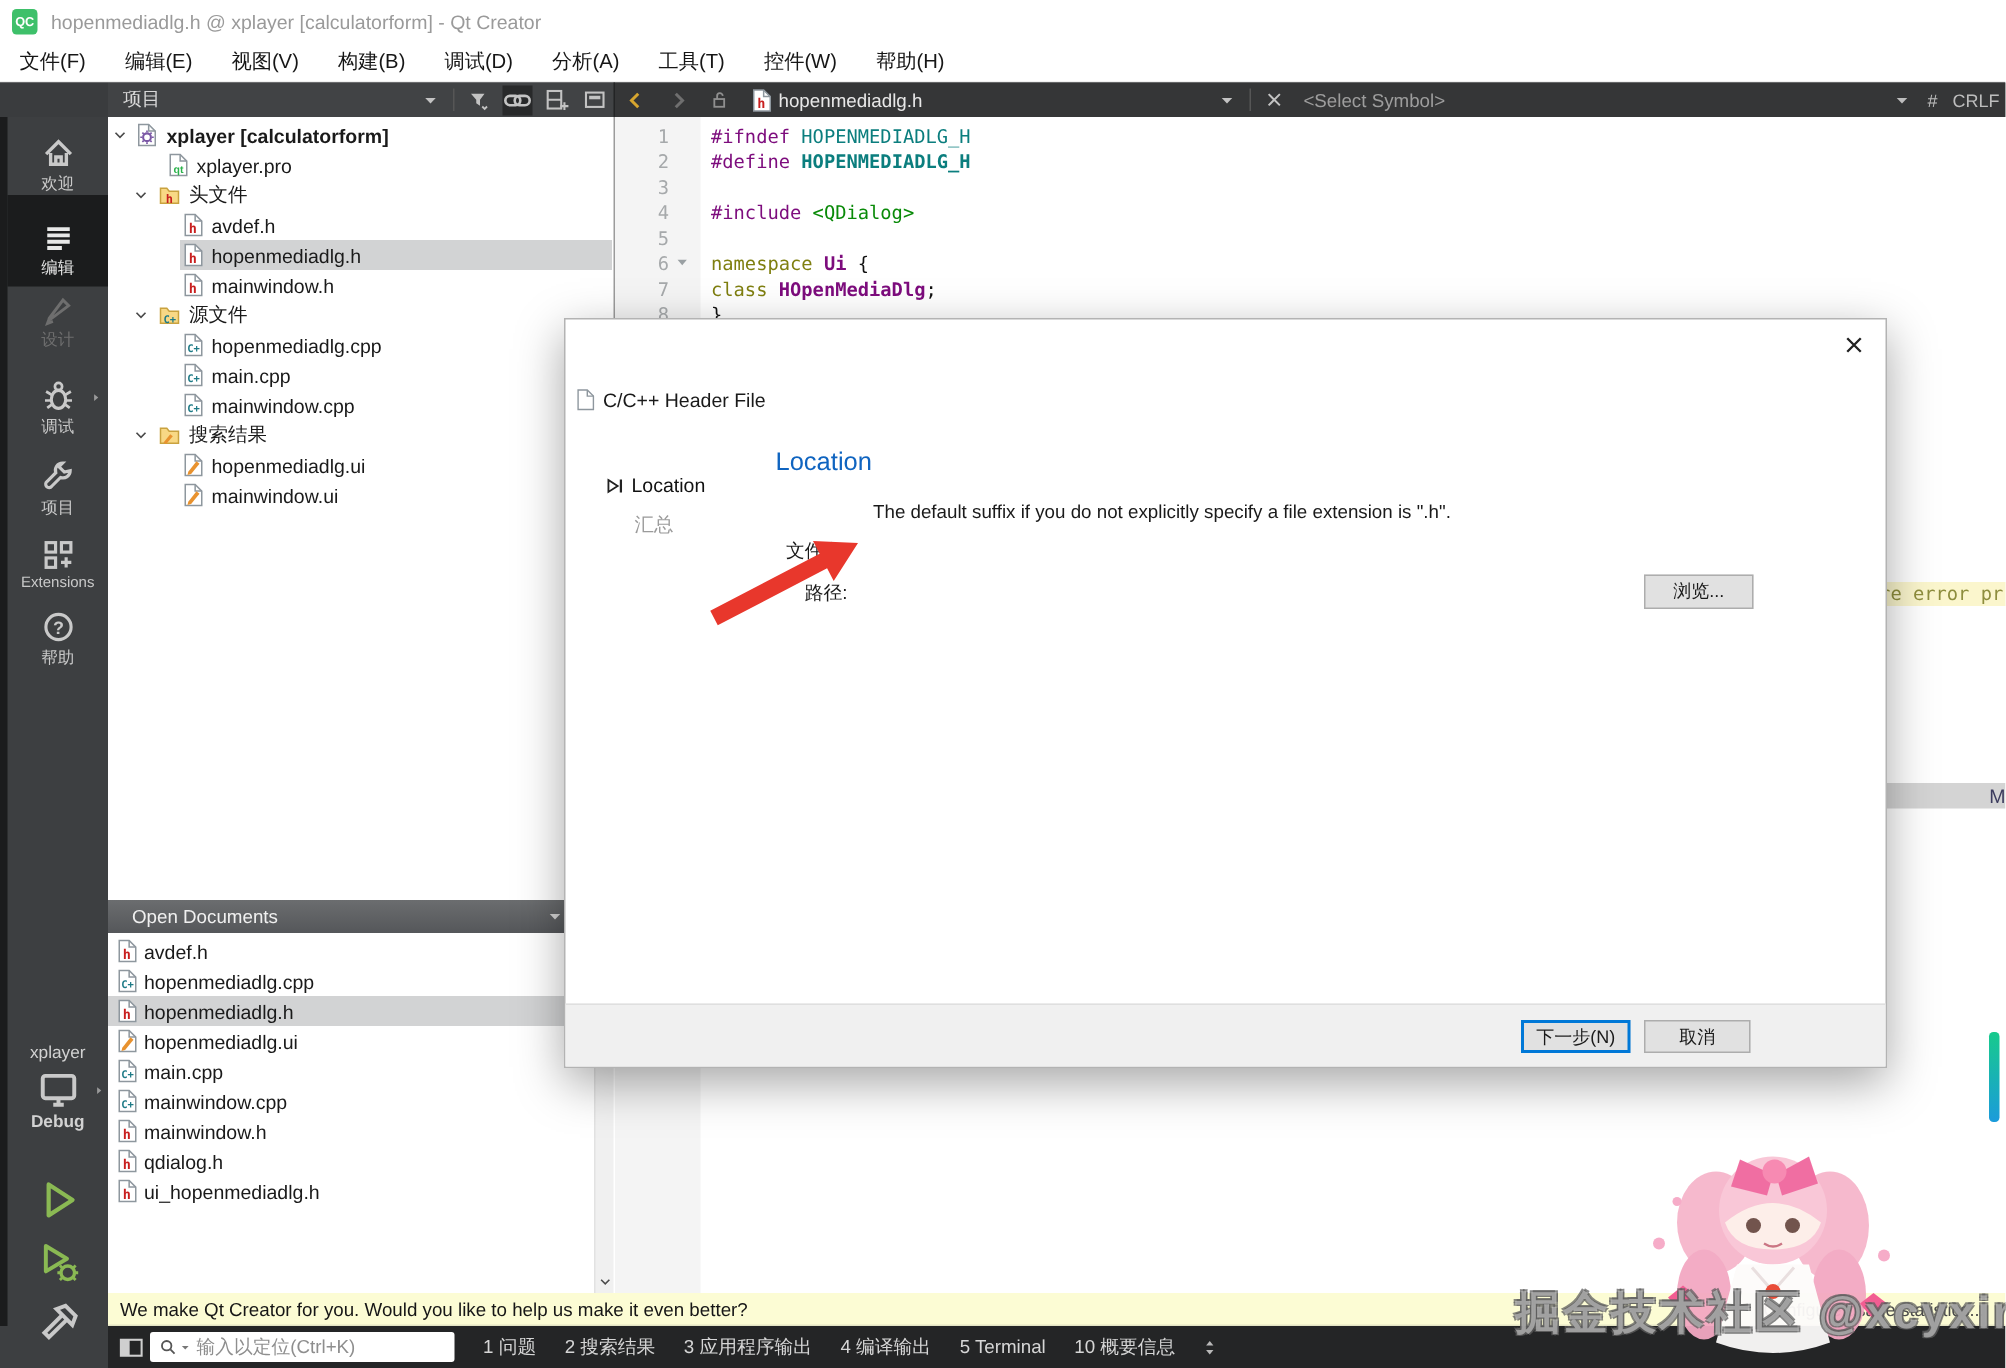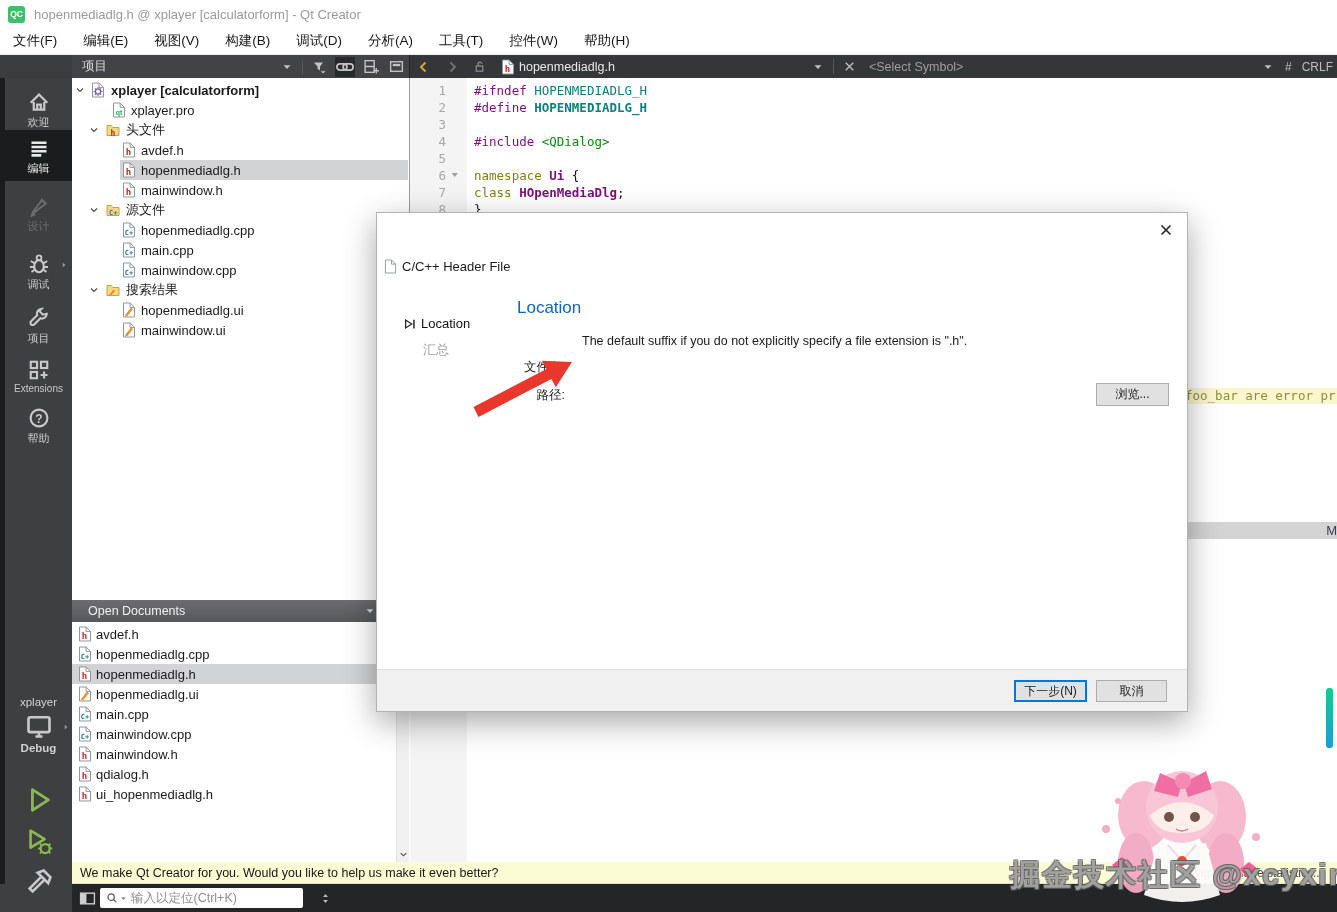--- a/index.html
+++ b/index.html
@@ -60,21 +60,21 @@
   .lnum{position:absolute;left:0;width:36px;text-align:right;color:#a6a9ab;}
   .fold{position:absolute;left:40px;top:3px;color:#9aa0a3;}
   .code-text{position:absolute;left:64px;}
   .c-pp{color:#7d0c7d;} .c-macro{color:#0b7e7e;} .c-macro-b{color:#0b7e7e;font-weight:bold;}
   .c-inc{color:#098a08;} .c-kw{color:#7f7f10;} .c-type{color:#7d0c7d;font-weight:bold;} .c-plain{color:#111;}
   #annotation{left:1183px;top:388px;height:16px;background:#fbf6cd;color:#8e8e3e;
       font-family:"DejaVu Sans Mono","Liberation Mono",monospace;font-size:12.5px;line-height:16px;padding:0 2px;white-space:nowrap;}
   #overview-band{left:1180px;top:522px;width:157px;height:17px;background:#d4d4d4;color:#3c3c5e;font-size:13px;line-height:17px;text-align:right;}
   #teal-bar{left:1326px;top:688px;width:7px;height:60px;border-radius:3px;background:linear-gradient(#17ca8c,#1b9bdb);}
   
-  #dialog{left:376px;top:212px;width:812px;height:500px;background:#fff;border:1px solid #b3b3b3;
+  #dialog{left:376px;top:212px;width:882px;height:500px;background:#fff;border:1px solid #b3b3b3;
           box-shadow:0 10px 30px rgba(0,0,0,.35);box-sizing:border-box;}
   #dlg-close{position:absolute;right:12px;top:8px;color:#222;}
   #dlg-title-row{position:absolute;left:7px;top:46px;display:flex;align-items:center;font-size:13px;color:#1a1a1a;gap:5px;}
   #dlg-step-cur{position:absolute;left:26px;top:103px;display:flex;align-items:center;gap:4px;font-size:13px;color:#111;}
   #dlg-step-next{position:absolute;left:46px;top:128px;font-size:13px;color:#9b9b9b;}
   #dlg-heading{position:absolute;left:140px;top:85px;font-size:17px;color:#0f64c0;}
   #dlg-note{position:absolute;left:205px;top:121px;font-size:12.5px;color:#1a1a1a;}
   .dlg-label{position:absolute;font-size:12.5px;color:#1a1a1a;text-align:right;width:60px;}
   #dlg-filename{position:absolute;left:195px;top:142px;width:595px;height:21px;border:1px solid #0078d7;
       font-size:13px;display:flex;align-items:center;padding-left:4px;}
@@ -208,21 +208,21 @@
     </div>
   </div>
 </div>
 
 <div id="sidebar" class="abs">
     <div class="mode " style="top: 6px; padding-top: 6px; padding-bottom: 5px;"><span class="ico" style="width: 24px; height: 24px;">
         <svg viewBox="0 0 16 16" width="100%" height="100%">
           <path d="M2.5 8.5L8 3l5.5 5.5M4.5 8v5h7V8M6.8 13V9.8h2.4V13" fill="none" stroke="currentColor" stroke-width="1.5"></path>
         </svg>
       </span><span class="mlabel">欢迎</span></div>
-    <div class="mode selected" style="top: 52px; padding-top: 6px; padding-bottom: 5px;"><span class="ico" style="width: 24px; height: 24px;">
+    <div class="mode selected" style="top: 52px; padding-top: 16px; padding-bottom: 5px;"><span class="ico" style="width: 24px; height: 24px;">
         <svg viewBox="0 0 16 16" width="100%" height="100%">
           <path d="M3 4.5h10M3 7.3h10M3 10.1h10M3 12.9h6.5" stroke="currentColor" stroke-width="1.7" fill="none"></path>
         </svg>
       </span><span class="mlabel">编辑</span></div>
     <div class="mode disabled" style="top: 110px; padding-top: 6px; padding-bottom: 5px;"><span class="ico" style="width: 24px; height: 24px;">
         <svg viewBox="0 0 16 16" width="100%" height="100%">
           <path d="M4 12l6-8 2.5 2.5-8 6z" fill="none" stroke="currentColor" stroke-width="1.3"></path>
           <path d="M4 12l-.9 2.4 2.4-.9" fill="none" stroke="currentColor" stroke-width="1.3"></path>
         </svg>
       </span><span class="mlabel">设计</span></div>
@@ -638,20 +638,28 @@
           <path d="M9.8 9.8L13 13" stroke="currentColor" stroke-width="1.4"></path>
         </svg>
       </span>
     <span class="ico" style="width:9px;height:9px;color:#777;">
         <svg viewBox="0 0 16 16" width="100%" height="100%">
           <path d="M4 6l4 4.2L12 6z" fill="currentColor"></path>
         </svg>
       </span>
     <span id="locator-placeholder" title="输入以定位(Ctrl+K)">输入以定位(Ctrl+K)</span>
   </div>
+  <div id="pane-buttons" style="display:flex;align-items:center;">
+      <span class="pane-btn">1 问题</span>
+      <span class="pane-btn">2 搜索结果</span>
+      <span class="pane-btn">3 应用程序输出</span>
+      <span class="pane-btn">4 编译输出</span>
+      <span class="pane-btn">5 Terminal</span>
+      <span class="pane-btn">10 概要信息</span>
+    </div>
   <span id="updown" class="ico" style="width:13px;height:15px;">
       <svg viewBox="0 0 16 16" width="100%" height="100%">
         <path d="M8 2.5l3 3.6H5z" fill="currentColor"></path>
         <path d="M8 13.5l-3-3.6h6z" fill="currentColor"></path>
       </svg>
     </span>
 </div>
 
 <div id="watermark-text" class="abs">掘金技术社区 @xcyxiner</div>
 

